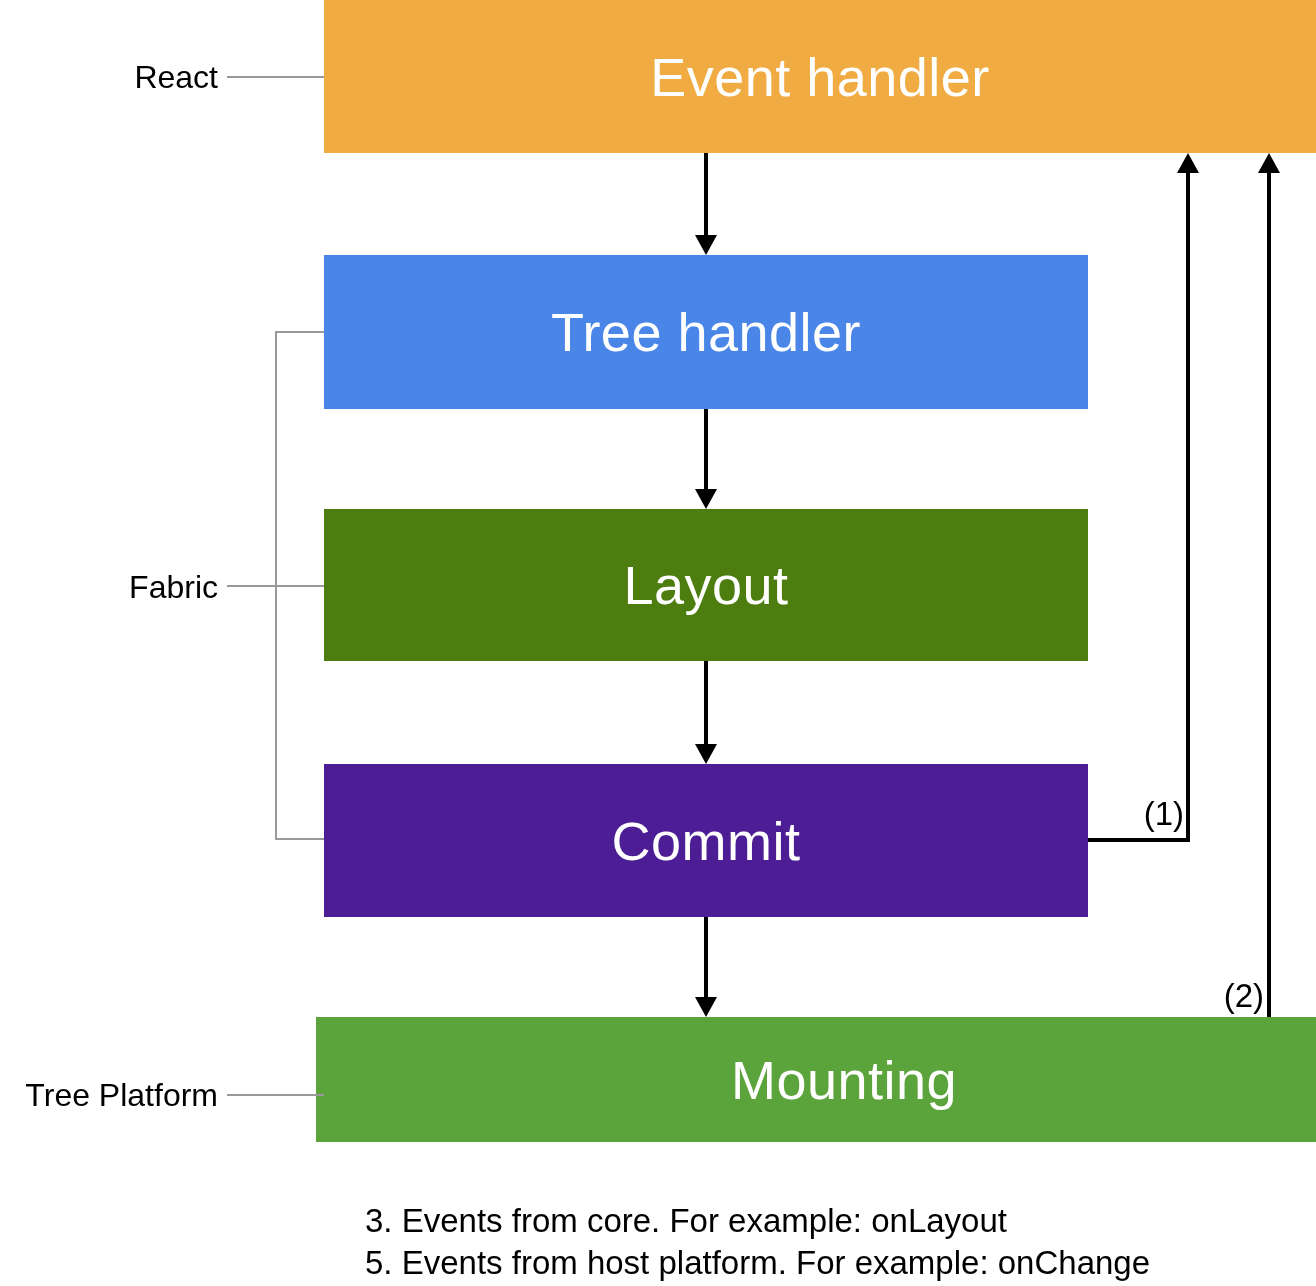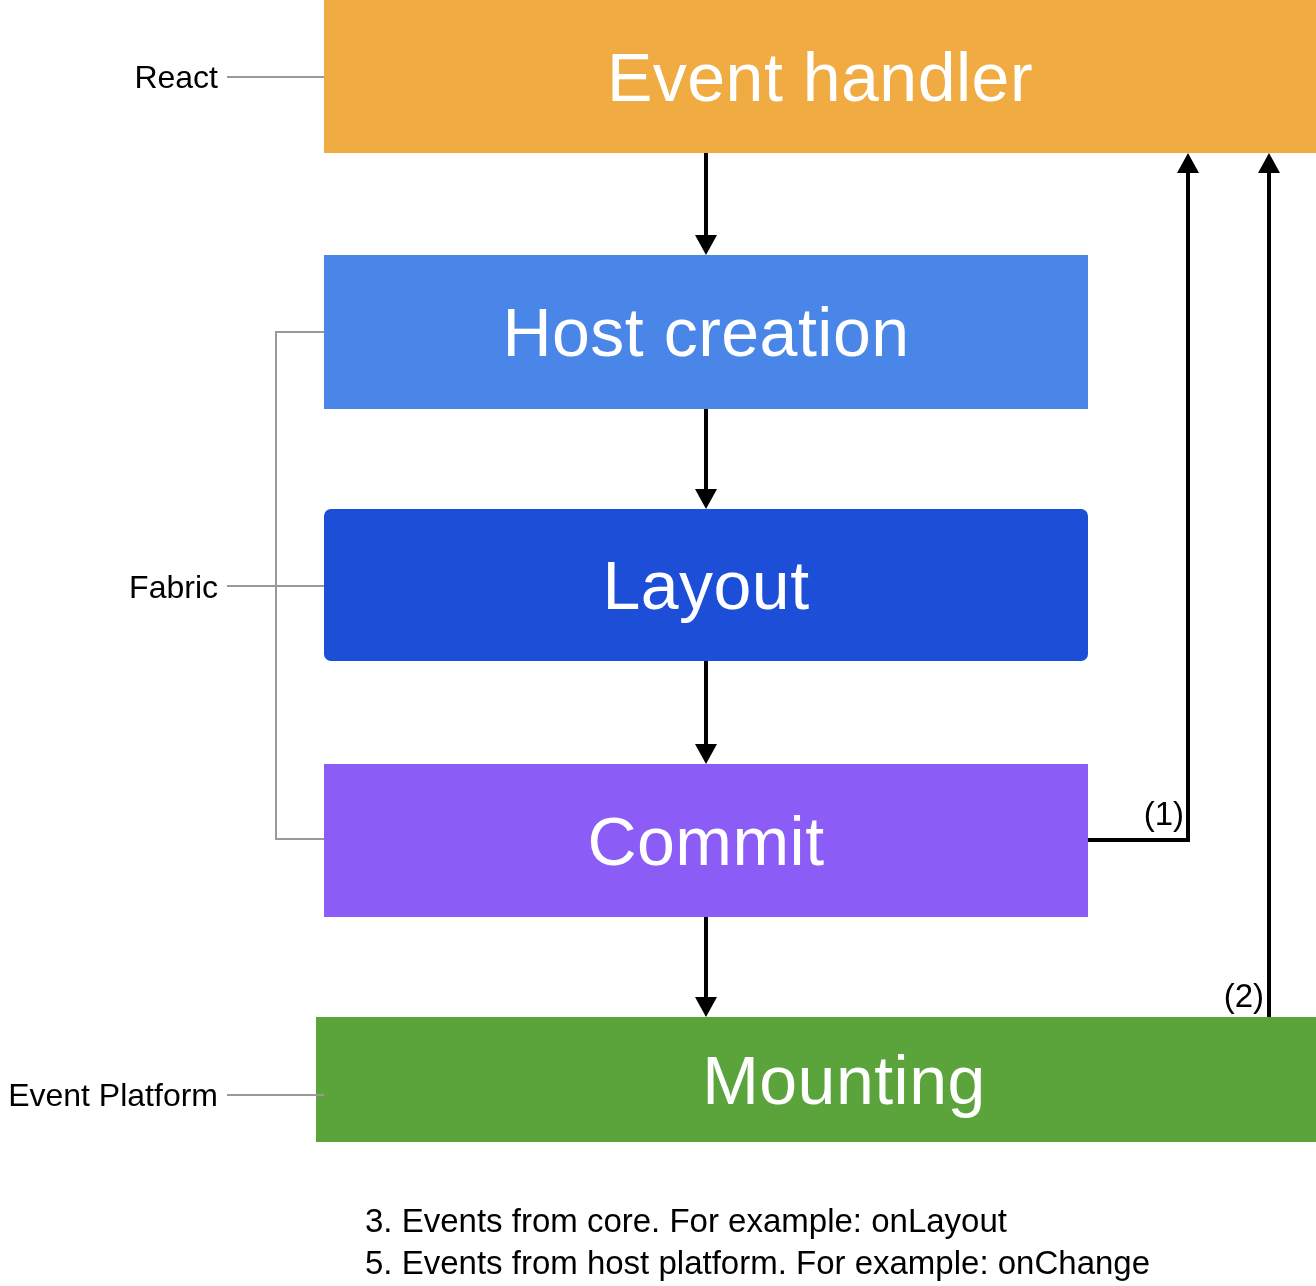--- a/index.html
+++ b/index.html
@@ -2,21 +2,21 @@
 <html><head>
 <meta charset="utf-8">
 <style>
   html,body{margin:0;padding:0;background:#fff;}
   #stage{
     position:relative;width:1316px;height:1286px;background:#fff;overflow:hidden;
     font-family:"Liberation Sans", sans-serif;color:#000;
   }
   .box{
     position:absolute;display:flex;align-items:center;justify-content:center;
-    color:#fff;font-size:68px;font-weight:400;letter-spacing:0.5px;
+    color:#fff;font-size:54px;font-weight:400;letter-spacing:0.5px;
   }
   .box-event{left:324px;top:0;width:992px;height:153px;}
   .box-tree{left:324px;top:255px;width:764px;height:154px;}
   .box-layout{left:324px;top:509px;width:764px;height:152px;}
   .box-commit{left:324px;top:764px;width:764px;height:153px;}
   .box-mounting{left:316px;top:1017px;width:992px;height:125px;padding-left:32px;}
 
   .side-label{
     position:absolute;left:0;width:218px;text-align:right;
     font-size:32px;line-height:36px;color:#000;white-space:nowrap;
@@ -72,35 +72,35 @@
 </style>
 </head>
 <body>
 
 <div id="stage">
 
   <div class="box box-event" style="background-color: rgb(240, 172, 66);">
     <span>Event handler</span>
   </div>
   <div class="box box-tree" style="background-color: rgb(74, 134, 232);">
-    <span>Host creation</span>
+    <span>Tree handler</span>
   </div>
-  <div class="box box-layout" style="background-color: #1d4ed8; border-radius: 7px;">
+  <div class="box box-layout" style="background-color: #4d7c0f;">
     <span>Layout</span>
   </div>
-  <div class="box box-commit" style="background-color: #8b5cf6;">
+  <div class="box box-commit" style="background-color: #4c1d95;">
     <span>Commit</span>
   </div>
   <div class="box box-mounting" style="background-color: rgb(91, 164, 60);">
     <span>Mounting</span>
   </div>
 
   <div class="side-label lbl-fabric">Fabric</div>
   <div class="side-label lbl-react">React</div>
-  <div class="side-label lbl-host">Event Platform</div>
+  <div class="side-label lbl-host">Tree Platform</div>
 
   <div class="gline g-react"></div>
   <div class="gline g-fabric"></div>
   <div class="gline g-host"></div>
   <div class="gline g-bracket-v"></div>
   <div class="gline g-bracket-top"></div>
   <div class="gline g-bracket-bot"></div>
 
   <div class="bline down-line dl-1"></div>
   <div class="head-down hd-1"></div>

